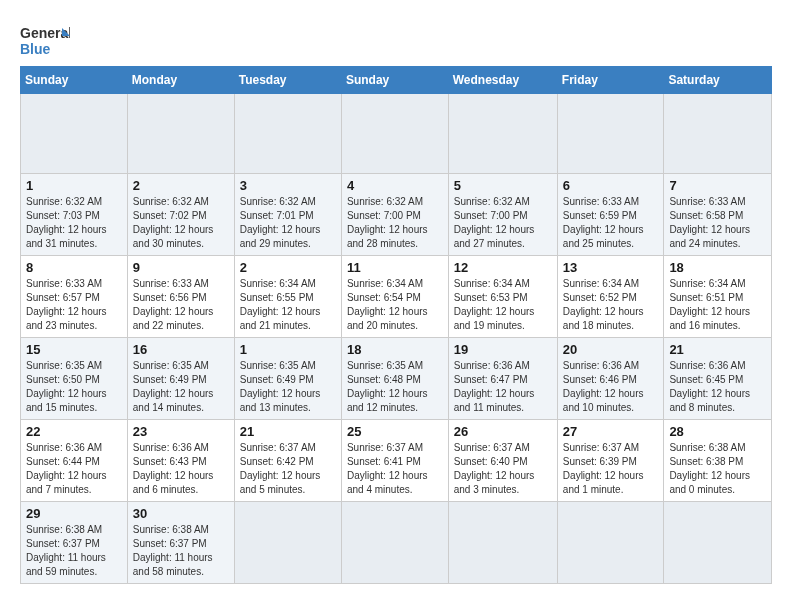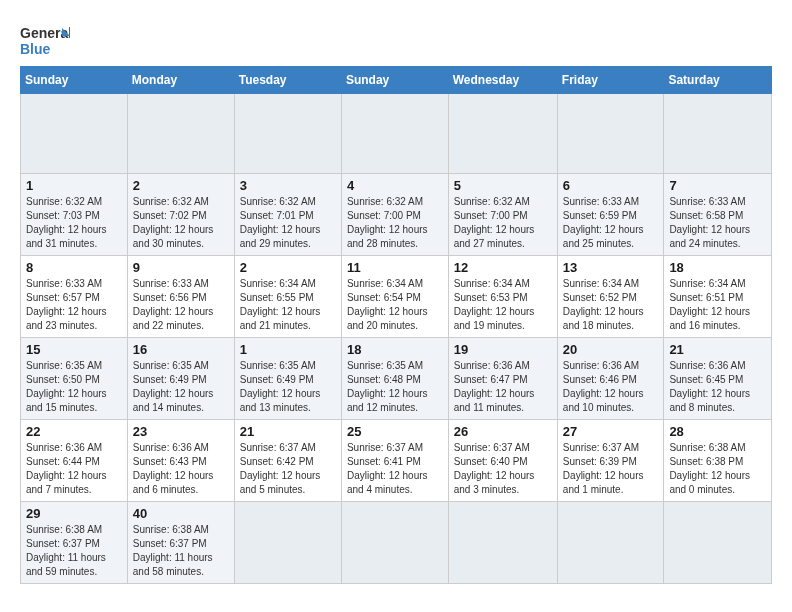--- a/index.html
+++ b/index.html
@@ -184,21 +184,21 @@
           <td><span class="day-num">26</span>
           <span class="day-detail">Sunrise: 6:37 AM<br>Sunset: 6:40 PM<br>Daylight: 12 hours and 3 minutes.</span></td>
           <td><span class="day-num">27</span>
           <span class="day-detail">Sunrise: 6:37 AM<br>Sunset: 6:39 PM<br>Daylight: 12 hours and 1 minute.</span></td>
           <td><span class="day-num">28</span>
           <span class="day-detail">Sunrise: 6:38 AM<br>Sunset: 6:38 PM<br>Daylight: 12 hours and 0 minutes.</span></td>
         </tr>
         <tr>
           <td><span class="day-num">29</span>
           <span class="day-detail">Sunrise: 6:38 AM<br>Sunset: 6:37 PM<br>Daylight: 11 hours and 59 minutes.</span></td>
-          <td><span class="day-num">40</span>
+          <td><span class="day-num">30</span>
           <span class="day-detail">Sunrise: 6:38 AM<br>Sunset: 6:37 PM<br>Daylight: 11 hours and 58 minutes.</span></td>
           <td class="empty-cell"></td>
           <td class="empty-cell"></td>
           <td class="empty-cell"></td>
           <td class="empty-cell"></td>
           <td class="empty-cell"></td>
         </tr>
       </tbody>
   </table>
 </div>

